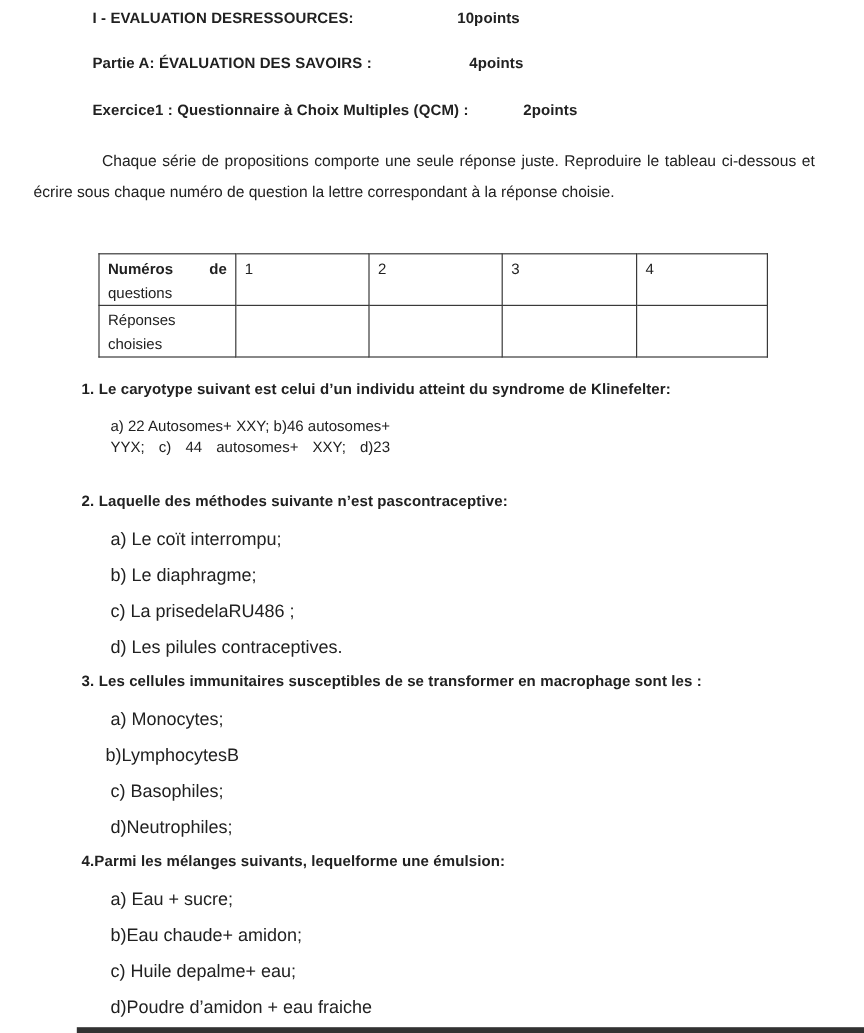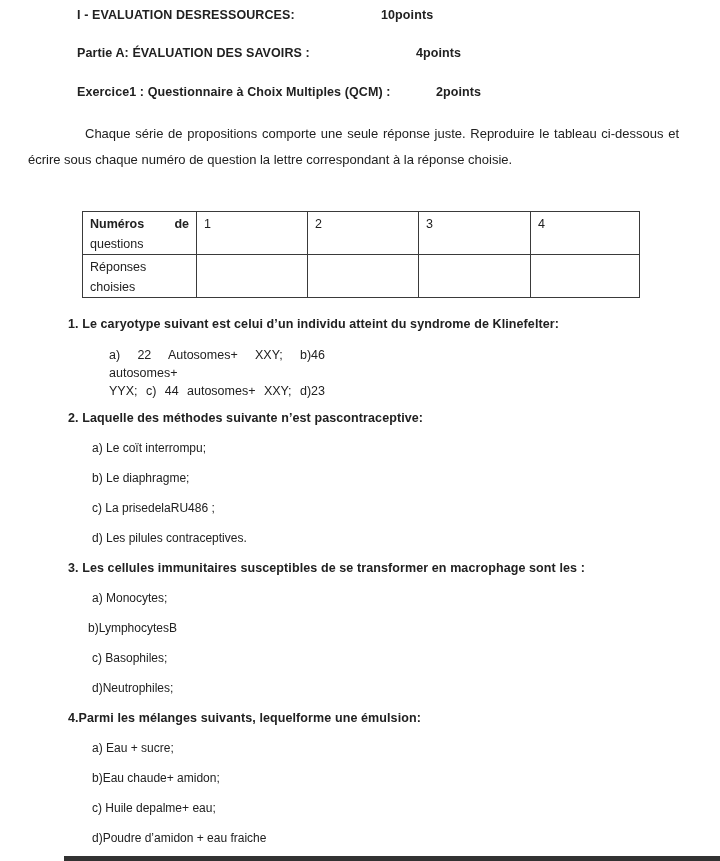--- a/index.html
+++ b/index.html
@@ -41,40 +41,40 @@
     overflow: hidden;
   }
   .cell-just { text-align: justify; text-align-last: justify; font-weight: bold; }
   .qtitle {
     font-size: 12.5px;
     font-weight: 700;
     white-space: nowrap;
     letter-spacing: 0.1px;
   }
   .opt {
-    font-size: 12px;
+    font-size: 15px;
     white-space: nowrap;
   }
   .optblock {
     font-size: 12.5px;
     line-height: 18px;
   }
-  .jline { text-align: justify; text-align-last: justify; margin-left: 17px; }
+  .jline { text-align: justify; text-align-last: justify; }
   .bottom-rule { background: #323232; }
 </style>
 </head>
 <body>
 
 <div class="page">
 
   <span class="abs h" style="left:48px; top:8px">I - EVALUATION DESRESSOURCES:</span>
   <span class="abs h" style="left:352px; top:8px">10points</span>
 
   <span class="abs h" style="left:48px; top:46px">Partie A: ÉVALUATION DES SAVOIRS :</span>
-  <span class="abs h" style="left:387px; top:46px">4points</span>
+  <span class="abs h" style="left:362px; top:46px">4points</span>
 
   <span class="abs h" style="left:48px; top:85px">
     <span class="ul">Exercice</span><span>1 : Questionnaire à Choix Multiples (QCM) :</span>
   </span>
   <span class="abs h" style="left:407px; top:85px">2points</span>
 
   <div class="abs intro" style="left:28px; top:121px; width:651px">Chaque série de propositions comporte une seule réponse juste. Reproduire le tableau ci-dessous et écrire sous chaque numéro de question la lettre correspondant à la réponse choisie.</div>
 
   <table class="qcm abs" style="left:82px; top:211px">
     <colgroup>

